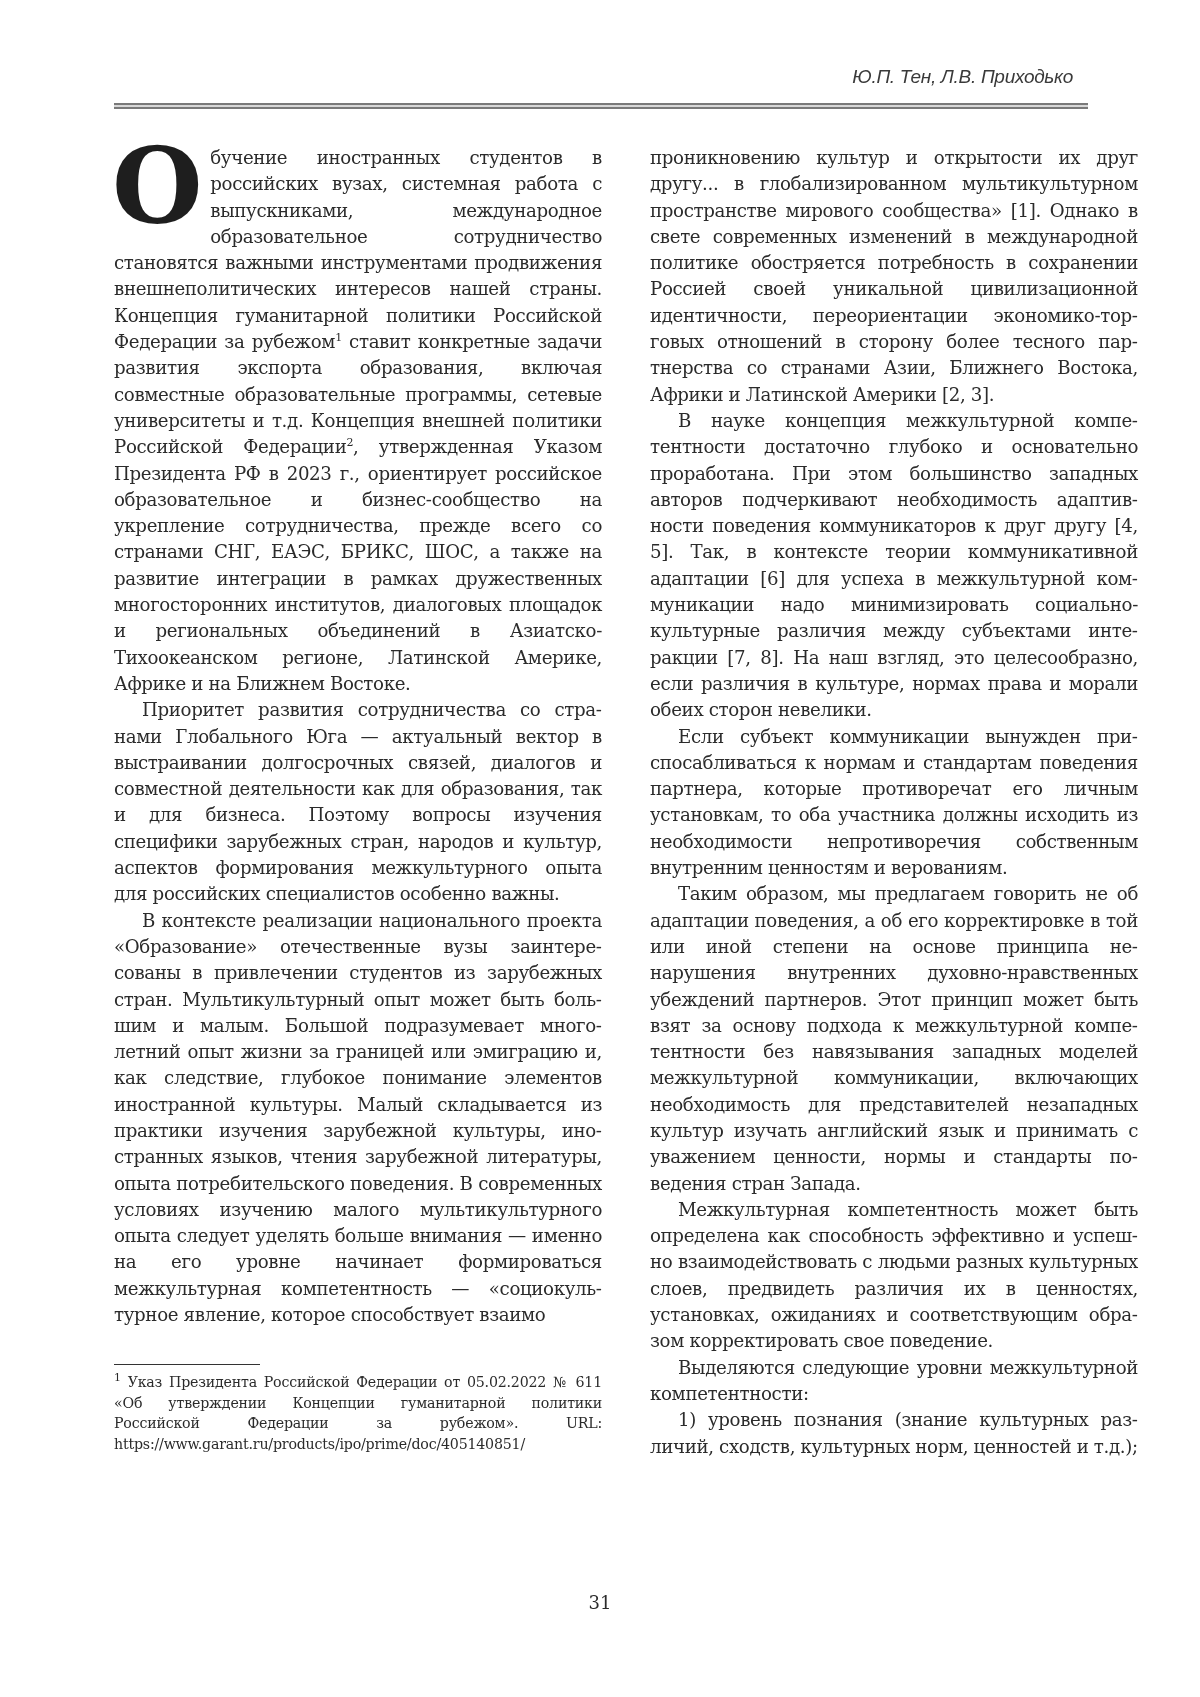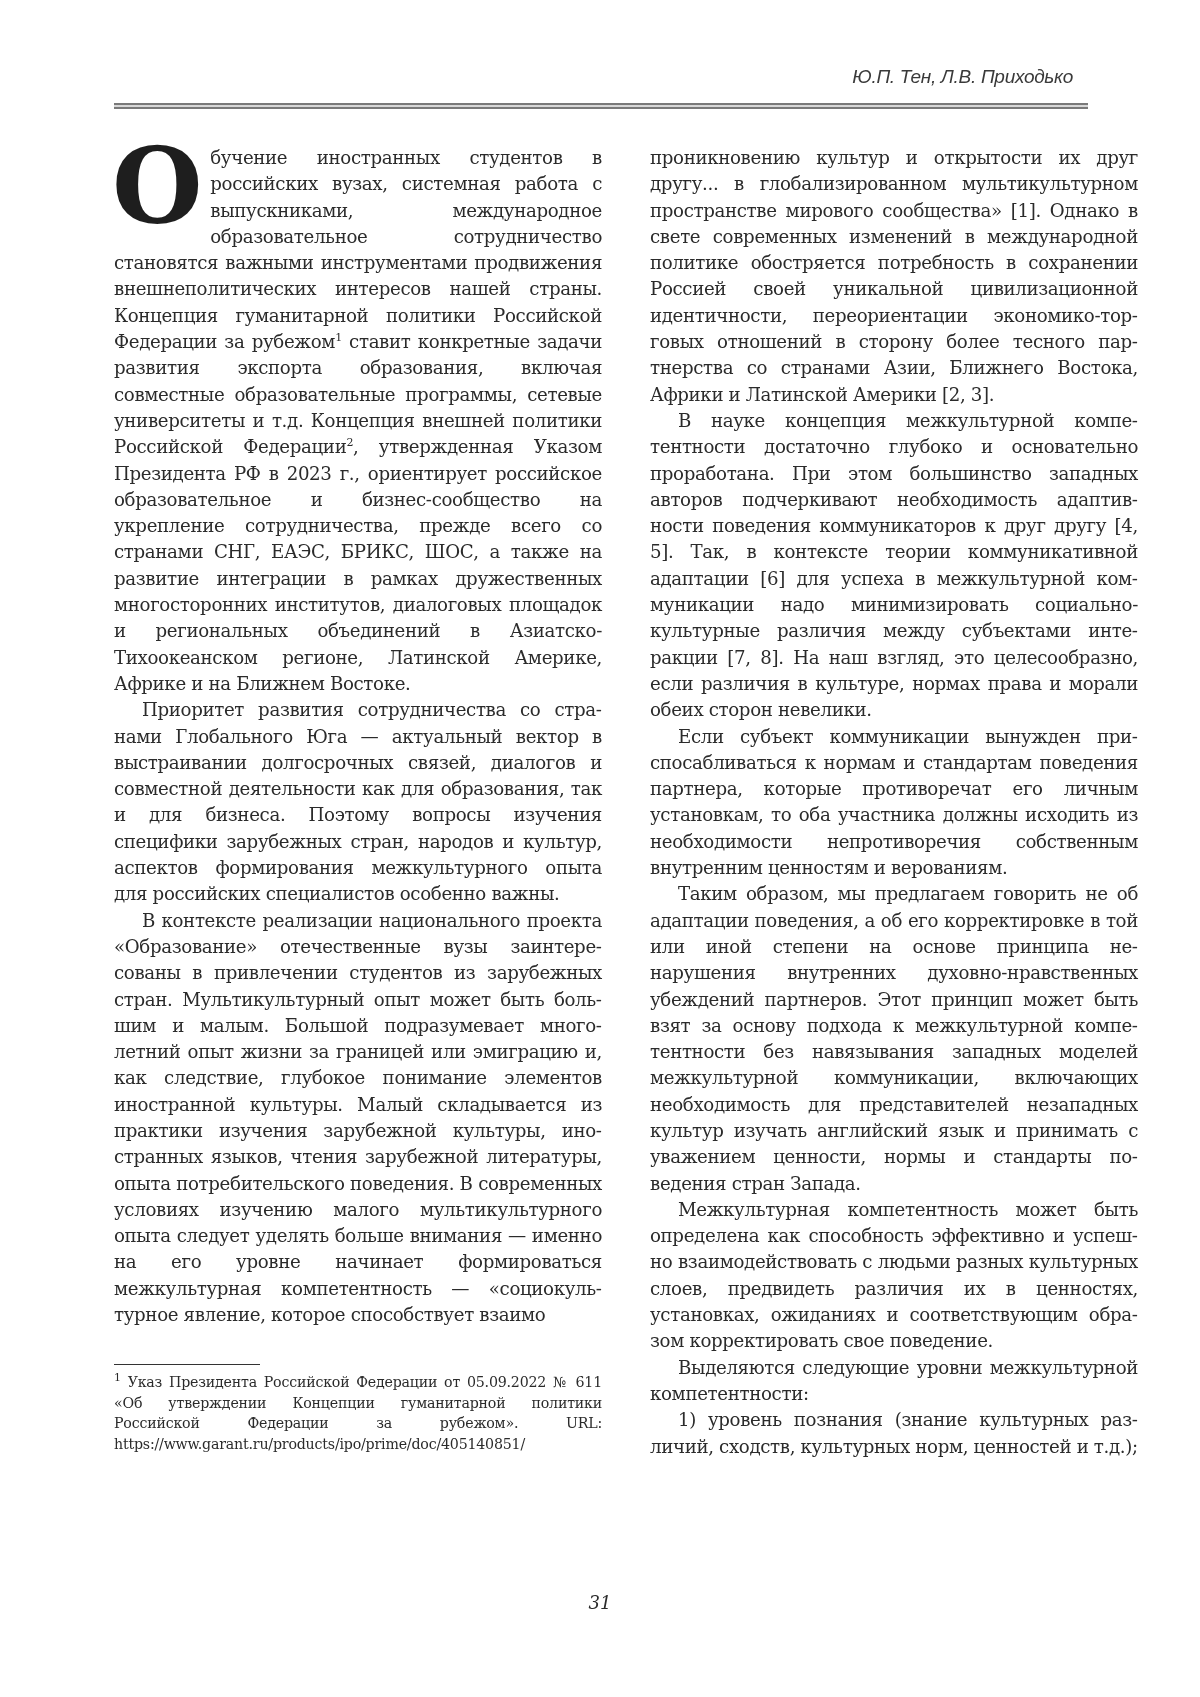--- a/index.html
+++ b/index.html
@@ -34,21 +34,21 @@
     border-top: 1.5px solid #333;
   }
   .footnotes {
     position: absolute; left: 114px; top: 1372px; width: 488px;
     font-family: "DejaVu Serif", serif; font-size: 14.2px; line-height: 20.5px;
     text-align: justify; color: #2b2b2b; letter-spacing: -0.2px;
   }
   .footnotes p { margin: 0; }
   .page-num {
     position: absolute; left: 0; width: 1200px; text-align: center; top: 1592px;
-    font-family: "DejaVu Serif", serif; font-size: 18px; color: #2b2b2b; font-style: italic;
+    font-family: "DejaVu Serif", serif; font-size: 18px; color: #2b2b2b;
   }
 </style>
 </head>
 <body>
 
 <div class="running-head">Ю.П. Тен, Л.В. Приходько</div>
 <div class="head-rule"></div>
 
 <div class="col col-left">
   <p class="first"><span class="dropcap">О</span><span>бучение иностранных студентов в россий­ских вузах, системная работа с выпускни­ками, международное образовательное сотрудничество становятся важными инструмен­тами продвижения внешнеполитических инте­ресов нашей страны. Концепция гуманитарной политики Российской Федерации за рубежом</span><sup>1</sup> <span>ставит конкретные задачи развития экспорта об­разования, включая совместные образовательные программы, сетевые университеты и т.д. Концеп­ция внешней политики Российской Федерации</span><sup>2</sup><span>, утвержденная Указом Президента РФ в 2023 г., ориентирует российское образовательное и биз­нес-сообщество на укрепление сотрудничества, прежде всего со странами СНГ, ЕАЭС, БРИКС, ШОС, а также на развитие интеграции в рамках дру­жественных многосторонних институтов, диало­говых площадок и региональных объединений в Азиатско-Тихоокеанском регионе, Латинской Америке, Африке и на Ближнем Востоке.</span></p>
@@ -61,16 +61,16 @@
   <p>В науке концепция межкультурной компе­тентности достаточно глубоко и основательно проработана. При этом большинство западных авторов подчеркивают необходимость адаптив­ности поведения коммуникаторов к друг другу [4, 5]. Так, в контексте теории коммуникативной адаптации [6] для успеха в межкультурной ком­муникации надо минимизировать социально-культурные различия между субъектами инте­ракции [7, 8]. На наш взгляд, это целесообразно, если различия в культуре, нормах права и морали обеих сторон невелики.</p>
   <p>Если субъект коммуникации вынужден при­спосабливаться к нормам и стандартам поведе­ния партнера, которые противоречат его личным установкам, то оба участника должны исходить из необходимости непротиворечия собственным внутренним ценностям и верованиям.</p>
   <p>Таким образом, мы предлагаем говорить не об адаптации поведения, а об его корректировке в той или иной степени на основе принципа не­нарушения внутренних духовно-нравственных убеждений партнеров. Этот принцип может быть взят за основу подхода к межкультурной компе­тентности без навязывания западных моделей межкультурной коммуникации, включающих необходимость для представителей незападных культур изучать английский язык и принимать с уважением ценности, нормы и стандарты по­ведения стран Запада.</p>
   <p>Межкультурная компетентность может быть определена как способность эффективно и успеш­но взаимодействовать с людьми разных культур­ных слоев, предвидеть различия их в ценностях, установках, ожиданиях и соответствующим обра­зом корректировать свое поведение.</p>
   <p>Выделяются следующие уровни межкультур­ной компетентности:</p>
   <p>1) уровень познания (знание культурных раз­личий, сходств, культурных норм, ценностей и т.д.);</p>
 </div>
 
 <div class="fn-rule"></div>
 <div class="footnotes">
-  <p><sup>1</sup><span> Указ Президента Российской Федерации от 05.09.2022 № 611 «Об утверждении Концепции гуманитарной по­литики Российской Федерации за рубежом». URL: https://www.garant.ru/products/ipo/prime/doc/405140851/</span></p>
+  <p><sup>1</sup><span> Указ Президента Российской Федерации от 05.02.2022 № 611 «Об утверждении Концепции гуманитарной по­литики Российской Федерации за рубежом». URL: https://www.garant.ru/products/ipo/prime/doc/405140851/</span></p>
 </div>
 
 <div class="page-num">31</div>
 
 </body></html>

